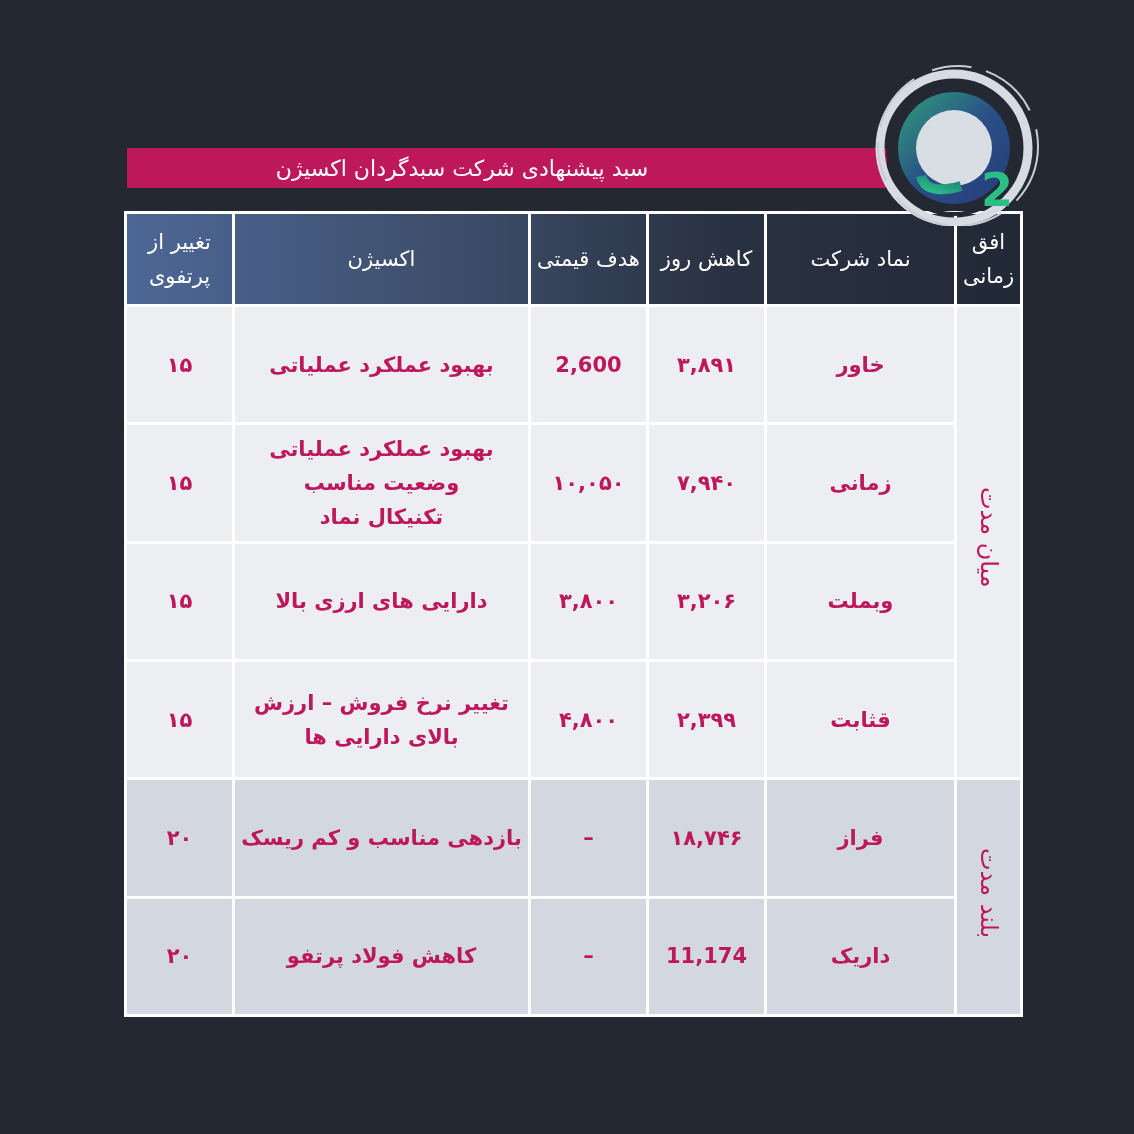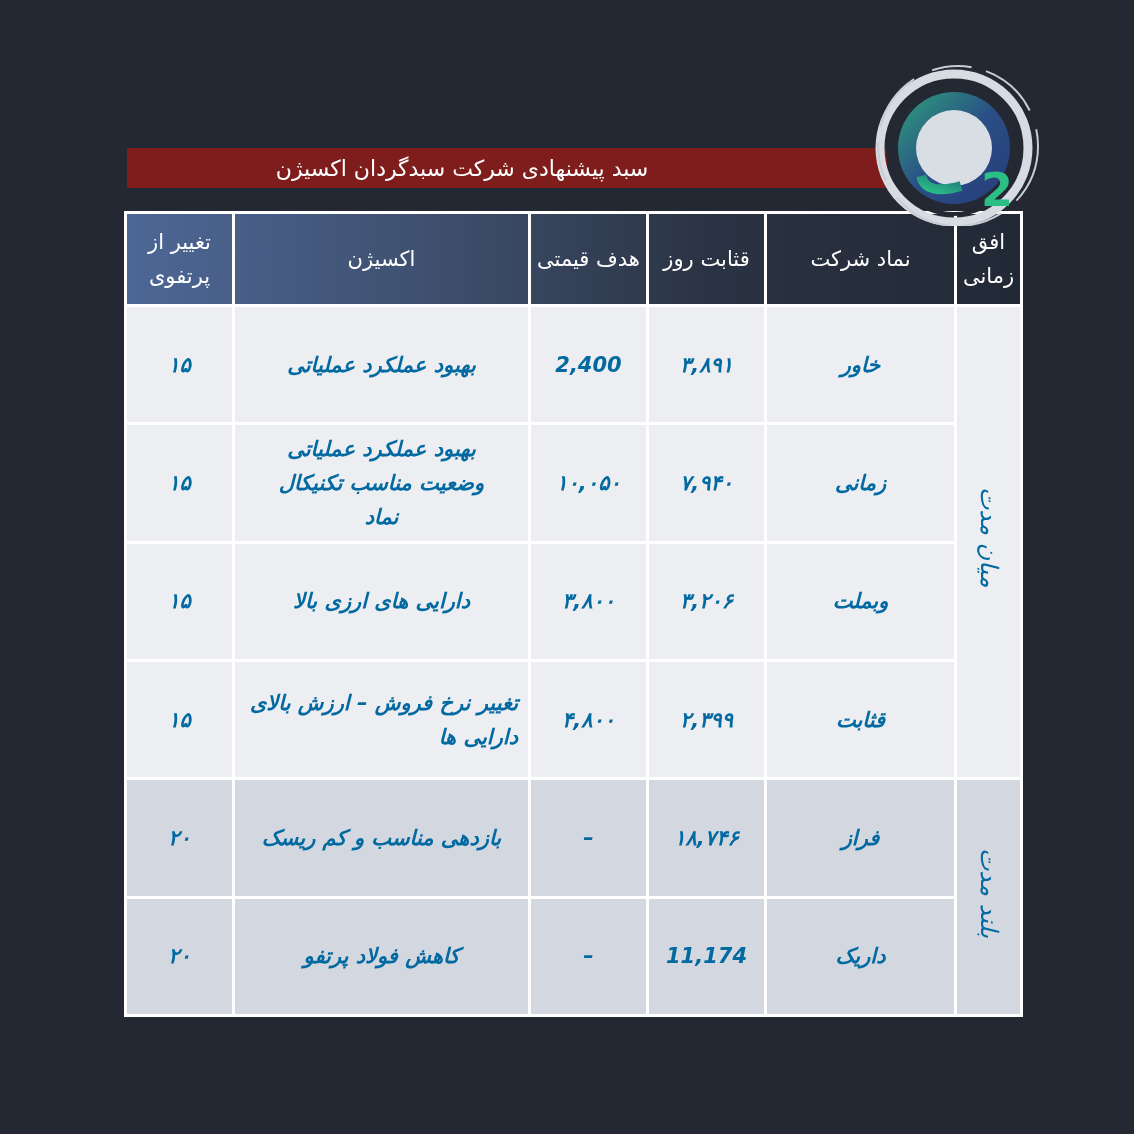--- a/index.html
+++ b/index.html
@@ -2,21 +2,21 @@
 <html><head>
 <meta charset="utf-8">
 <style>
   html, body { margin:0; padding:0; }
   body {
     width:1134px; height:1134px; background:#232833; position:relative; overflow:hidden;
     font-family:"DejaVu Sans", sans-serif;
   }
   .title-bar {
     position:absolute; left:127px; top:148px; width:760px; height:40px;
-    background:#7f1d1d; color:#ffffff; font-size:22px;
+    background:#be185d; color:#ffffff; font-size:22px;
     display:flex; align-items:center; justify-content:center; direction:rtl;
   }
   .title-bar span { margin-right:90px; }
   .logo {
     position:absolute; left:866px; top:56px; width:180px; height:170px; z-index:5;
   }
   table.portfolio {
     position:absolute; left:124px; top:211px; width:898px; height:806px;
     border-collapse:collapse; direction:rtl; table-layout:fixed;
     background:#ffffff;
@@ -24,21 +24,21 @@
   table.portfolio th, table.portfolio td {
     border:3px solid #ffffff; text-align:center; vertical-align:middle; padding:0;
   }
   table.portfolio th {
     color:#ffffff; font-weight:normal; font-size:21px; line-height:34px; height:90px;
   }
   table.portfolio thead tr {
     background:linear-gradient(to left, #222936 0%, #2a3343 35%, #3e4f6d 65%, #4d6796 100%);
   }
   table.portfolio td {
-    color:#0369a1; font-size:21px; font-weight:bold; line-height:34px; height:112px;font-style:italic;
+    color:#be185d; font-size:21px; font-weight:bold; line-height:34px; height:112px;
   }
   tr.mid td { background:#eceef2; }
   tr.long td { background:#d3d8e0; }
   td.horizon { font-weight:normal !important; font-size:24px !important; }
   .vertical {
     display:inline-block; writing-mode:vertical-rl; white-space:nowrap;
   }
 </style>
 </head>
 <body>
@@ -74,34 +74,34 @@
       <col style="width:190px">
       <col style="width:118px">
     <col style="width:118px">
       <col style="width:296px">
       <col style="width:108px">
   </colgroup>
   <thead>
     <tr>
       <th>افق زمانی</th>
       <th>نماد شرکت</th>
-      <th>قثابت روز</th>
+      <th>کاهش روز</th>
       <th>هدف قیمتی</th>
       <th>اکسیژن</th>
       <th>تغییر از پرتفوی</th>
     </tr>
   </thead>
   <tbody>
     <tr class="mid">
       <td class="horizon" rowspan="4">
         <span class="vertical">میان مدت</span>
       </td>
       <td>خاور</td>
       <td>۳,۸۹۱</td>
-      <td>2,400</td>
+      <td>2,600</td>
       <td>بهبود عملکرد عملیاتی</td>
       <td>۱۵</td>
     </tr>
     <tr class="mid">
       <td>زمانی</td>
       <td>۷,۹۴۰</td>
       <td>۱۰,۰۵۰</td>
       <td style="padding:0 30px;">بهبود عملکرد عملیاتی وضعیت مناسب تکنیکال نماد</td>
       <td>۱۵</td>
     </tr>
@@ -109,21 +109,21 @@
       <td>وبملت</td>
       <td>۳,۲۰۶</td>
       <td>۳,۸۰۰</td>
       <td>دارایی های ارزی بالا</td>
       <td>۱۵</td>
     </tr>
     <tr class="mid">
       <td>قثابت</td>
       <td>۲,۳۹۹</td>
       <td>۴,۸۰۰</td>
-      <td style="padding:0 10px;text-align:right;">تغییر نرخ فروش – ارزش بالای دارایی ها</td>
+      <td style="padding:0 10px;">تغییر نرخ فروش – ارزش بالای دارایی ها</td>
       <td>۱۵</td>
     </tr>
     <tr class="long">
       <td class="horizon" rowspan="2">
         <span class="vertical">بلند مدت</span>
       </td>
       <td>فراز</td>
       <td>۱۸,۷۴۶</td>
       <td>–</td>
       <td>بازدهی مناسب و کم ریسک</td>

